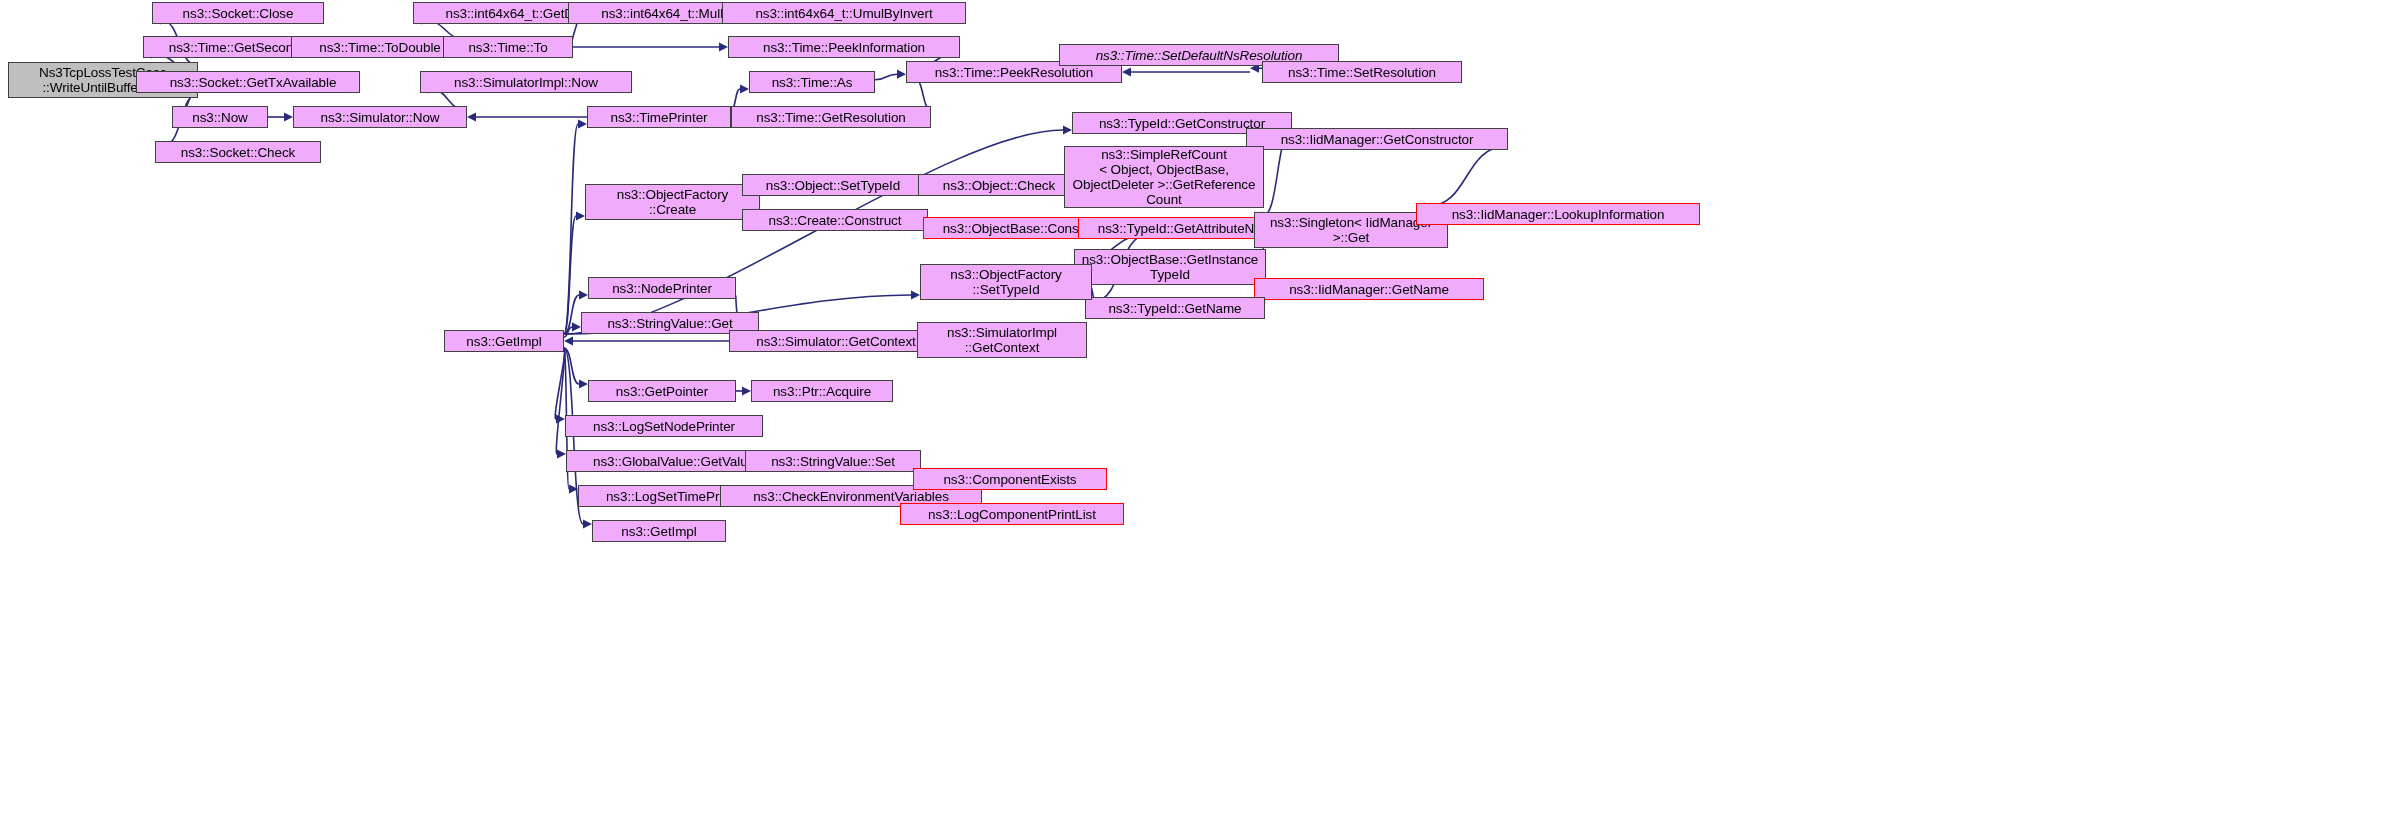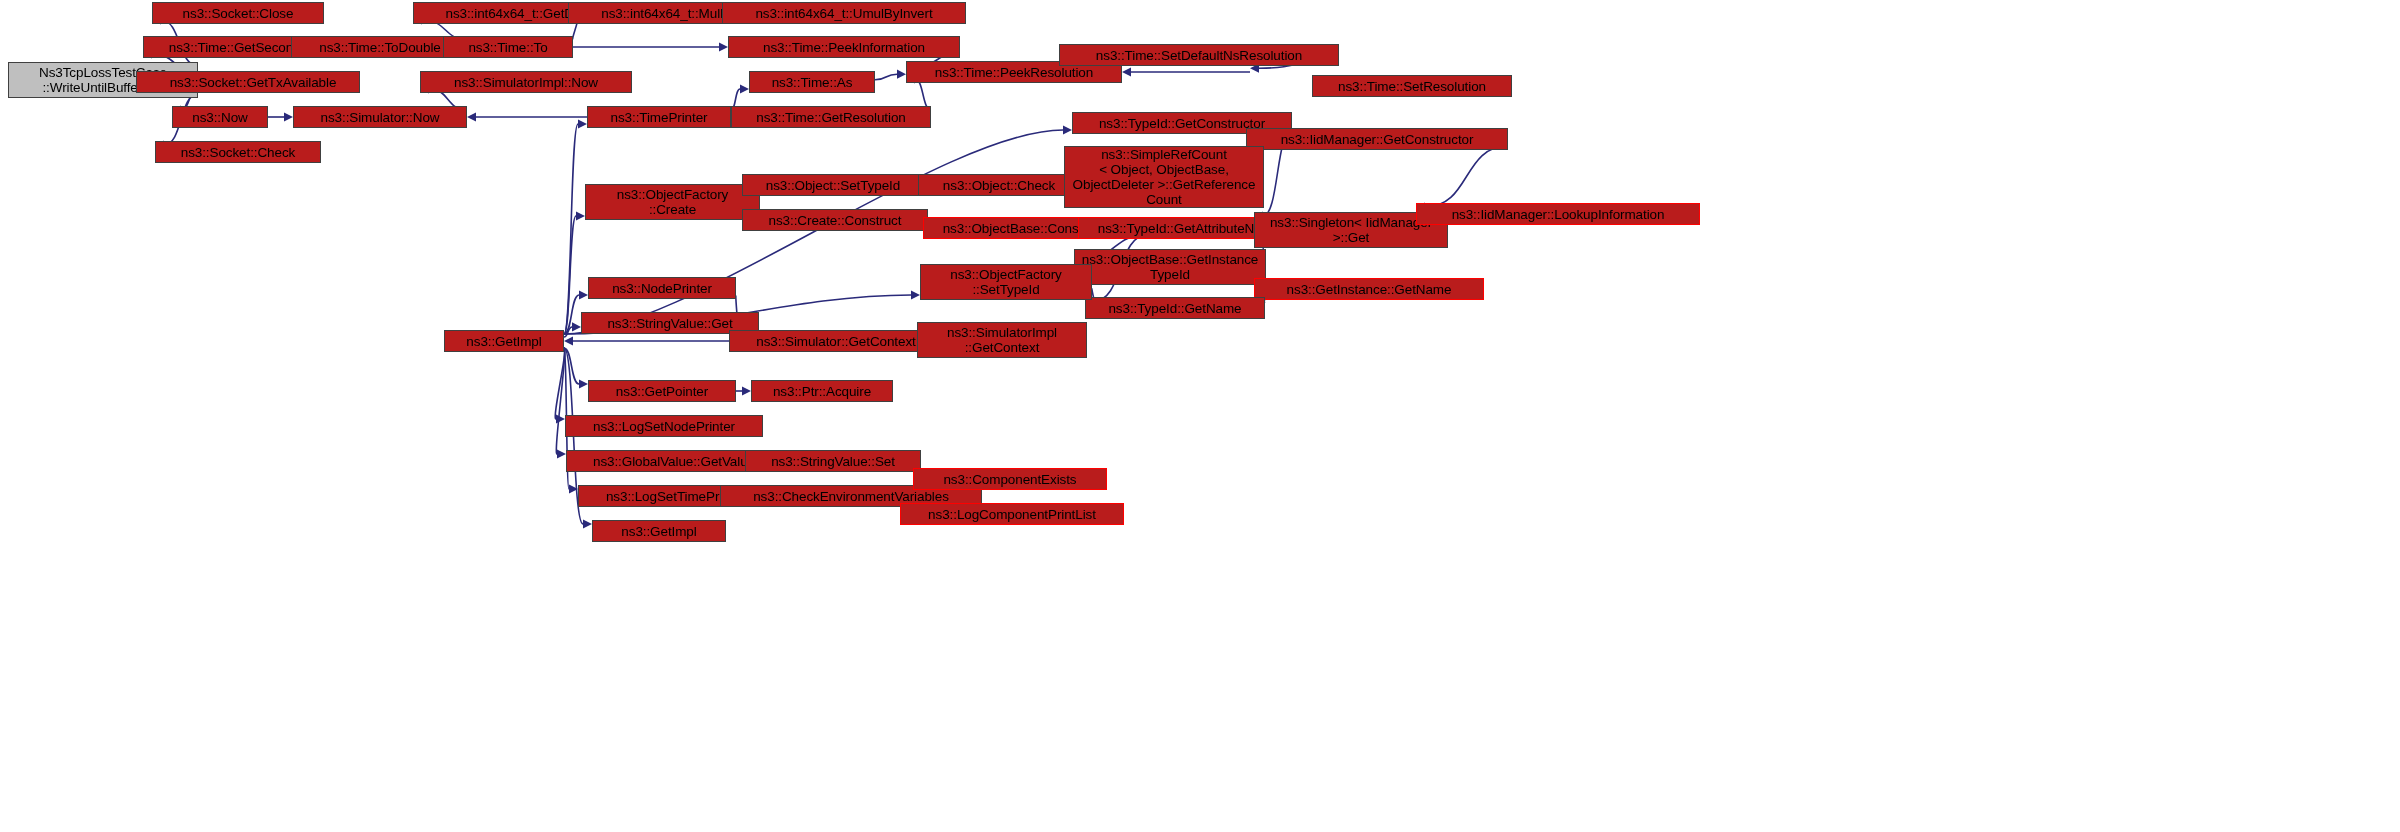--- a/index.html
+++ b/index.html
@@ -3,21 +3,21 @@
 <meta charset="utf-8">
 <style>
   html,body{margin:0;padding:0;background:#ffffff;}
   body{font-family:"Liberation Sans",sans-serif;}
   #canvas{position:relative;width:2400px;height:832px;background:#fff;overflow:hidden;}
   .node{
     position:absolute;
     box-sizing:border-box;
     display:flex;align-items:center;justify-content:center;
     text-align:center;
-    background:#b91c1c;
+    background:#f0abfc;
     border:1px solid #404040;
     color:#000000;
     font-size:13.5px;
     line-height:15px;
     letter-spacing:-0.1px;
     white-space:pre-line;
     padding:1px 4px;
     z-index:3;
   }
   .node.root{background:#bfbfbf;border:1px solid #404040;}
@@ -159,41 +159,41 @@
       <div class="node" style="left: 413px; top: 2px; width: 226px; height: 22px;">ns3::int64x64_t::GetDouble</div>
       <div class="node" style="left: 443px; top: 36px; width: 130px; height: 22px;">ns3::Time::To</div>
       <div class="node" style="left: 420px; top: 71px; width: 212px; height: 22px;">ns3::SimulatorImpl::Now</div>
       <div class="node" style="left: 568px; top: 2px; width: 234px; height: 22px;">ns3::int64x64_t::MulByInvert</div>
       <div class="node" style="left: 722px; top: 2px; width: 244px; height: 22px;">ns3::int64x64_t::UmulByInvert</div>
       <div class="node" style="left: 587px; top: 106px; width: 144px; height: 22px;">ns3::TimePrinter</div>
       <div class="node" style="left: 728px; top: 36px; width: 232px; height: 22px;">ns3::Time::PeekInformation</div>
       <div class="node" style="left: 749px; top: 71px; width: 126px; height: 22px;">ns3::Time::As</div>
       <div class="node" style="left: 731px; top: 106px; width: 200px; height: 22px;">ns3::Time::GetResolution</div>
       <div class="node" style="left: 906px; top: 61px; width: 216px; height: 22px;">ns3::Time::PeekResolution</div>
-      <div class="node" style="left: 1059px; top: 44px; width: 280px; height: 22px;">ns3::Time::SetDefaultNsResolution</div>
-      <div class="node" style="left: 1312px; top: 61px; width: 200px; height: 22px; margin-top: 14px;">ns3::Time::SetResolution</div>
+      <div class="node" style="left: 1059px; top: 44px; width: 280px; height: 22px; font-style: italic;">ns3::Time::SetDefaultNsResolution</div>
+      <div class="node" style="left: 1262px; top: 61px; width: 200px; height: 22px;">ns3::Time::SetResolution</div>
       <div class="node" style="left: 1072px; top: 112px; width: 220px; height: 22px;">ns3::TypeId::GetConstructor</div>
       <div class="node" style="left: 1246px; top: 128px; width: 262px; height: 22px;">ns3::IidManager::GetConstructor</div>
       <div class="node" style="left: 585px; top: 184px; width: 175px; height: 36px;">ns3::ObjectFactory
 ::Create</div>
       <div class="node" style="left: 742px; top: 174px; width: 182px; height: 22px;">ns3::Object::SetTypeId</div>
       <div class="node" style="left: 742px; top: 209px; width: 186px; height: 22px;">ns3::Create::Construct</div>
       <div class="node" style="left: 918px; top: 174px; width: 162px; height: 22px;">ns3::Object::Check</div>
       <div class="node" style="left: 1064px; top: 146px; width: 200px; height: 62px;">ns3::SimpleRefCount
 &lt; Object, ObjectBase,
 ObjectDeleter &gt;::GetReference
 Count</div>
       <div class="node red" style="left: 923px; top: 217px; width: 224px; height: 22px;">ns3::ObjectBase::ConstructSelf</div>
       <div class="node red" style="left: 1078px; top: 217px; width: 196px; height: 22px;">ns3::TypeId::GetAttributeN</div>
       <div class="node" style="left: 1074px; top: 249px; width: 192px; height: 36px;">ns3::ObjectBase::GetInstance
 TypeId</div>
       <div class="node" style="left: 1254px; top: 212px; width: 194px; height: 36px;">ns3::Singleton&lt; IidManager
 &gt;::Get</div>
       <div class="node red" style="left: 1416px; top: 203px; width: 284px; height: 22px;">ns3::IidManager::LookupInformation</div>
-      <div class="node red" style="left: 1254px; top: 278px; width: 230px; height: 22px;">ns3::GetInstance::GetName</div>
+      <div class="node red" style="left: 1254px; top: 278px; width: 230px; height: 22px;">ns3::IidManager::GetName</div>
       <div class="node" style="left: 1085px; top: 297px; width: 180px; height: 22px;">ns3::TypeId::GetName</div>
       <div class="node" style="left: 920px; top: 264px; width: 172px; height: 36px;">ns3::ObjectFactory
 ::SetTypeId</div>
       <div class="node" style="left: 588px; top: 277px; width: 148px; height: 22px;">ns3::NodePrinter</div>
       <div class="node" style="left: 581px; top: 312px; width: 178px; height: 22px;">ns3::StringValue::Get</div>
       <div class="node" style="left: 444px; top: 330px; width: 120px; height: 22px;">ns3::GetImpl</div>
       <div class="node" style="left: 729px; top: 330px; width: 214px; height: 22px;">ns3::Simulator::GetContext</div>
       <div class="node" style="left: 917px; top: 322px; width: 170px; height: 36px;">ns3::SimulatorImpl
 ::GetContext</div>
       <div class="node" style="left: 588px; top: 380px; width: 148px; height: 22px;">ns3::GetPointer</div>

